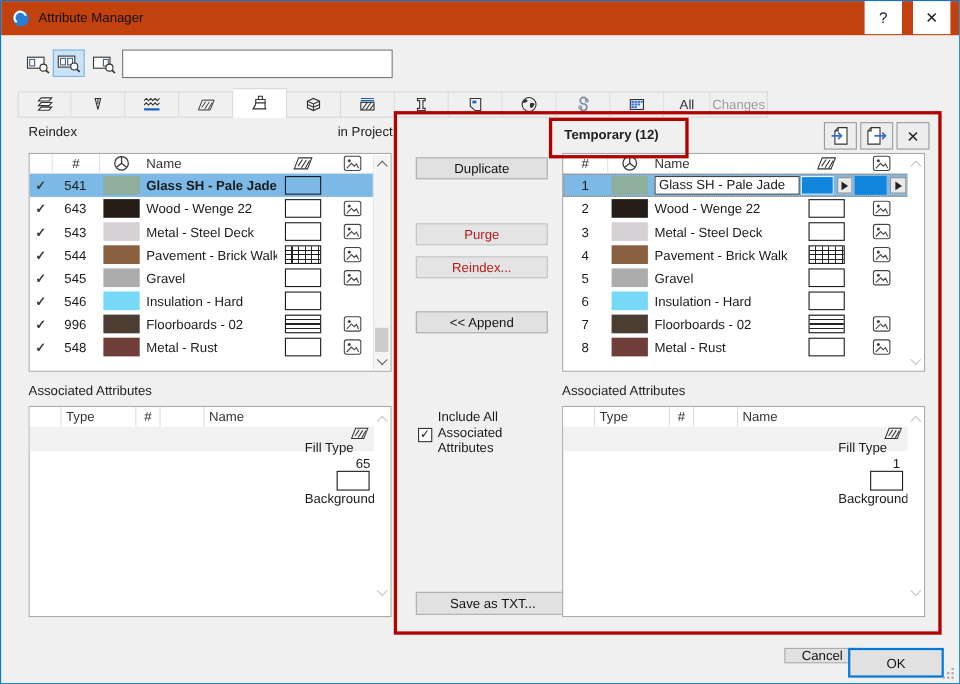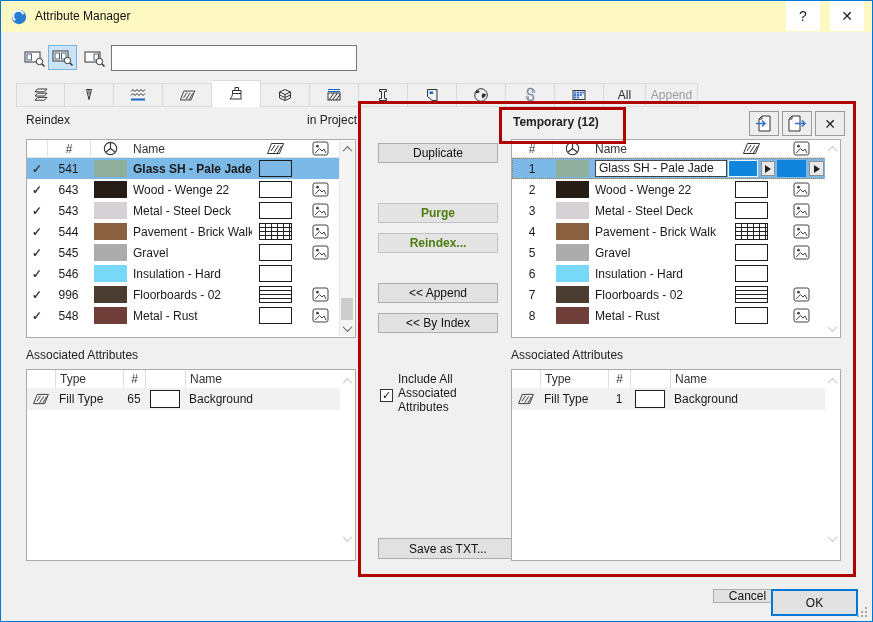--- a/index.html
+++ b/index.html
@@ -1,20 +1,20 @@
 <!DOCTYPE html>
 <html><head>
 <meta charset="utf-8">
 <style>
   html,body{margin:0;padding:0;background:#cfcfcf;}
   .w{position:relative;width:873px;height:622px;background:#F0F0F0;border:1px solid #0078D7;
      box-sizing:border-box;font-family:"Liberation Sans",sans-serif;font-size:12px;color:#1a1a1a;overflow:hidden;}
   .abs{position:absolute;box-sizing:border-box;}
   
-  .titlebar{left:0;top:0;width:871px;height:31px;background:#fef9c3;}
+  .titlebar{left:0;top:0;width:871px;height:31px;background:#c2410c;}
   .title-text{left:34px;top:8px;font-size:12px;color:#111;}
   .cap-btn{top:0;width:34px;height:30px;display:flex;align-items:center;justify-content:center;
            font-size:14px;color:#222;cursor:default;background:#fff;border:none;}
   
   .tbtn{height:22px;width:27px;background:#F0F0F0;border:1px solid #F0F0F0;display:flex;align-items:center;justify-content:center;padding:0;}
   .tbtn.sel{background:#CBE3F6;border:1px solid #7EB4DC;}
   .search{left:110px;top:44px;width:246px;height:26px;border:1px solid #767676;background:#fff;font:inherit;padding:0 4px;box-sizing:border-box;}
   
   .tabstrip{left:15px;top:82px;width:682px;height:24px;display:flex;}
   .tab{width:49px;height:24px;border:1px solid #D9D9D9;border-left:none;display:flex;align-items:center;justify-content:center;background:#F0F0F0;box-sizing:border-box;}
@@ -63,33 +63,33 @@
   .vscroll.white{background:#fff;border-left:none;}
   .sarrow{position:absolute;left:0;width:14px;height:14px;display:flex;align-items:center;justify-content:center;}
   .sarrow.top{top:1px;} .sarrow.bot{bottom:1px;}
   .chev{display:block;width:6px;height:6px;border-right:1.6px solid #606060;border-bottom:1.6px solid #606060;}
   .chev.up{transform:rotate(-135deg) translate(-1px,-1px);}
   .chev.down{transform:rotate(45deg) translate(-1px,-1px);}
   .chev.lite{border-color:#C3C3C3;}
   .sthumb{position:absolute;left:1px;width:12px;background:#CDCDCD;}
   
   .ahead{display:flex;height:18px;align-items:center;color:#333;background:#fff;}
-  .arow{display:flex;height:22px;align-items:flex-start;background:#F1F1F1;}
+  .arow{display:flex;height:22px;align-items:flex-end;background:#F1F1F1;flex-direction:column;}
   .ac{display:flex;align-items:center;height:100%;box-sizing:border-box;}
   .ai{width:28px;justify-content:center;}
   .at{width:68px;padding-left:4px;}
   .an{width:22px;justify-content:center;}
   .asw{width:40px;justify-content:center;}
   .anm{flex:1;padding-left:4px;}
   .asep{border-left:1px solid #DDD;}
   .aswatch{width:30px;height:18px;background:#fff;border:1px solid #1c1c1c;box-sizing:border-box;}
   
   .btn{position:absolute;box-sizing:border-box;background:#E1E1E1;border:1px solid #ADADAD;font:inherit;color:#111;
        display:flex;align-items:center;justify-content:center;padding:0;}
-  .btn.dis{color:#4d7c0f;background:#E4E4E4;border-color:#C3C3C3;font-weight:bold;}
+  .btn.dis{color:#b91c1c;background:#E4E4E4;border-color:#C3C3C3;}
   .btn.ok{border:2px solid #0078D7;}
   .iconbtn{position:absolute;width:30px;height:25px;background:#EDEDED;border:1px solid #9a9a9a;display:flex;align-items:center;justify-content:center;box-sizing:border-box;padding:0;}
   .cb{position:absolute;width:13px;height:13px;background:#fff;border:1px solid #333;box-sizing:border-box;
       font-size:11px;line-height:11px;text-align:center;color:#111;}
   
   .redbox{position:absolute;border:3px solid #B00000;pointer-events:none;z-index:9;}
   .grip{position:absolute;right:4px;bottom:3px;color:#A9A9A9;}
   .boldlbl{font-weight:bold;}
 </style>
 </head>
@@ -218,21 +218,21 @@
             <rect x="11.4" y="4.7" width="1.8" height="1.8"></rect>
           <rect x="3" y="7.1" width="2.2" height="1.8"></rect>
             <rect x="5.8" y="7.1" width="2.2" height="1.8"></rect>
             <rect x="8.6" y="7.1" width="2.2" height="1.8"></rect>
           <rect x="3" y="9.5" width="2.2" height="1.8"></rect>
             <rect x="5.8" y="9.5" width="2.2" height="1.8"></rect>
         </g>
       </svg>
     </div>
     <div class="tab txt all">All</div>
-    <div class="tab txt changes">Append</div>
+    <div class="tab txt changes">Changes</div>
   </div>
 
   <div class="abs plabel" style="left:25px;top:112px">Reindex</div>
   <div class="abs plabel" style="left:250px;top:112px;width:106px;text-align:right">in Project</div>
 
   <div class="abs tablebox" style="left:25px;top:138px;width:330px;height:199px">
     <div class="thead" style="width:314px">
       <span class="c ck"></span>
       <span class="c num hsep">#</span>
       <span class="c sw hsep">
@@ -443,21 +443,20 @@
       <span class="sarrow" style="bottom:14px">
           <i class="chev down lite"></i>
         </span>
     </div>
   </div>
 
   <button class="btn" style="left:377px;top:142px;width:120px;height:20px">Duplicate</button>
   <button class="btn dis" style="left:377px;top:202px;width:120px;height:20px">Purge</button>
   <button class="btn dis" style="left:377px;top:232px;width:120px;height:20px">Reindex...</button>
   <button class="btn" style="left:377px;top:282px;width:120px;height:20px">&lt;&lt; Append</button>
-  <button class="btn" style="left:377px;top:312px;width:120px;height:20px">&lt;&lt; By Index</button>
 
   <span class="cb" style="left:379px;top:388px">✓</span>
   <div class="abs" style="left:397px;top:371px;width:82px;line-height:14px">Include All Associated Attributes</div>
 
   <button class="btn" style="left:377px;top:537px;width:140px;height:21px">Save as TXT...</button>
 
   <div class="abs plabel boldlbl" style="left:512px;top:114px">Temporary (12)</div>
 
   <button class="iconbtn" style="left:748px;top:110px">
     <svg width="20" height="19" viewBox="0 0 20 19">

